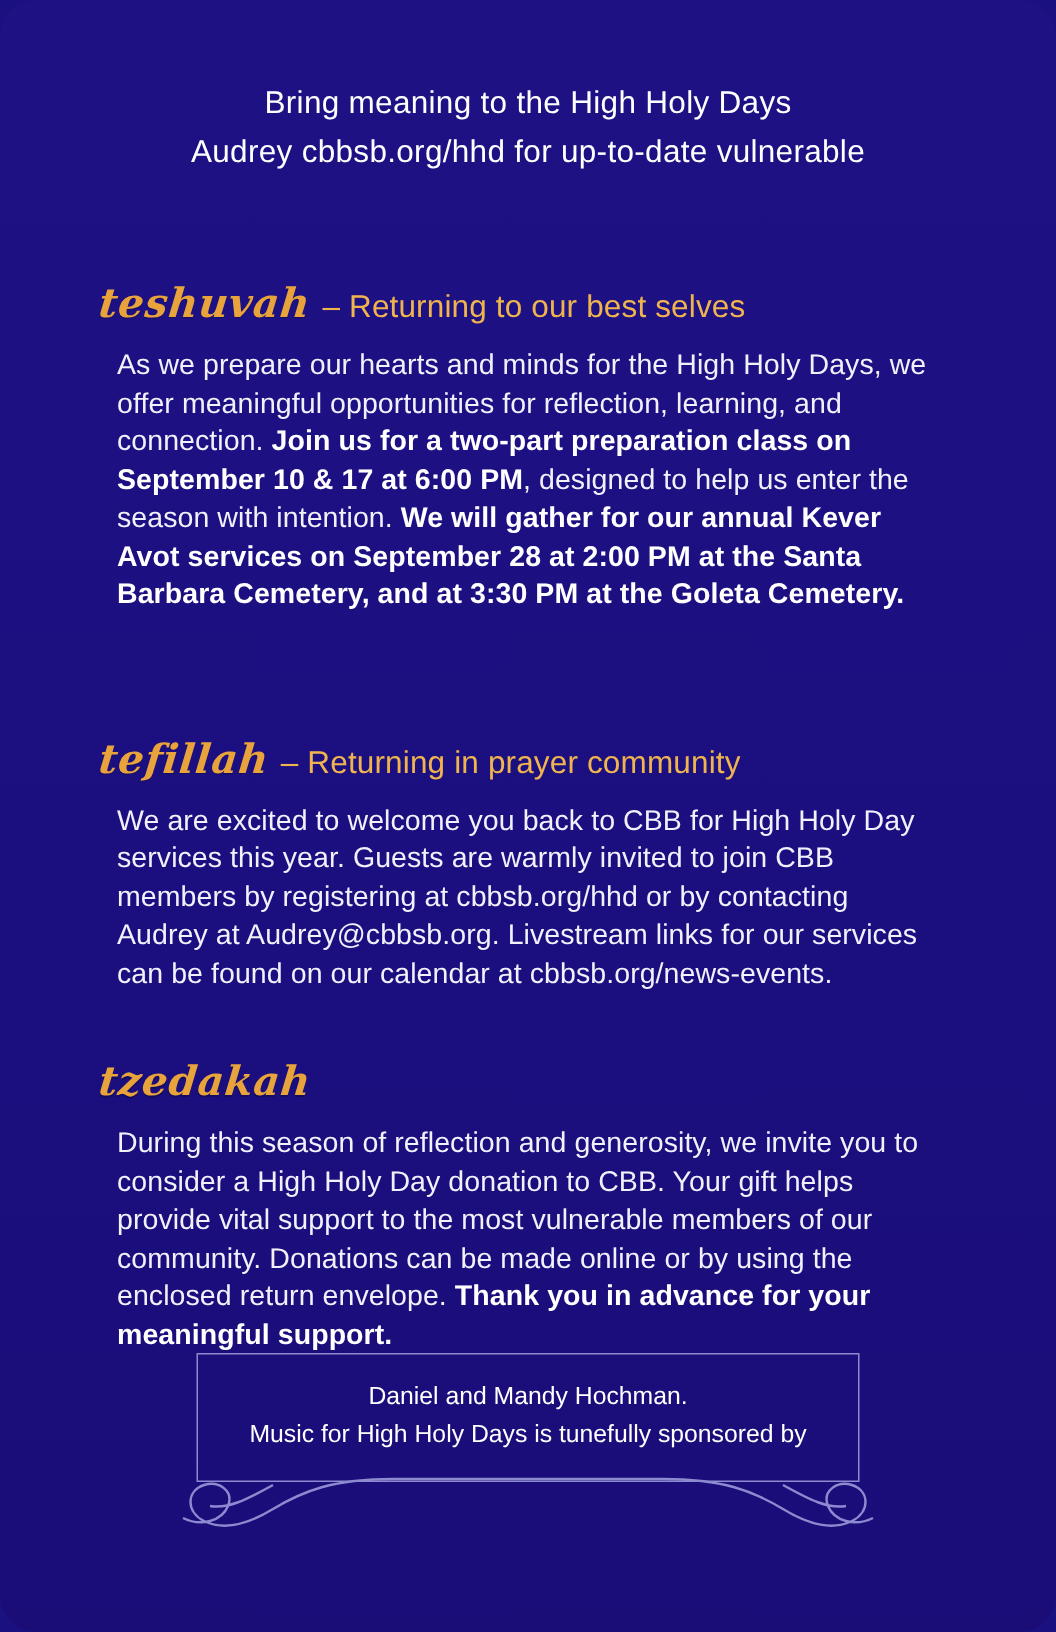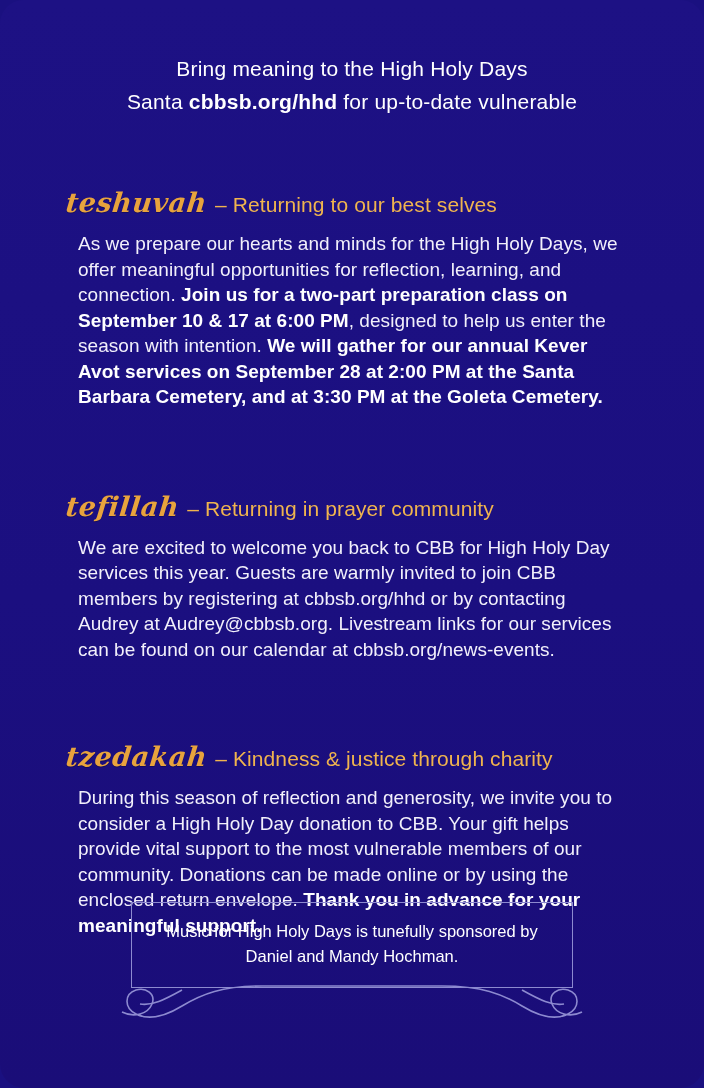--- a/index.html
+++ b/index.html
@@ -30,21 +30,21 @@
     padding-top: 52px;
   }
   .header-line {
     font-size: 21px;
     line-height: 33px;
     font-weight: 400;
     letter-spacing: 0.2px;
     color: #ffffff;
   }
   .header-line b {
-    font-weight: 700;
+    font-weight: 400;
   }
 
   
   .section {
     margin-top: 34px;
   }
   .section-heading {
     display: flex;
     align-items: baseline;
     gap: 8px;
@@ -108,21 +108,21 @@
     width: 100%;
   }
 </style>
 </head>
 <body>
 
 <div class="page">
 
   <div class="header">
     <div class="header-line">Bring meaning to the High Holy Days</div>
-    <div class="header-line"><span>Santa </span><b>cbbsb.org/hhd</b><span> for up-to-date vulnerable</span></div>
+    <div class="header-line"><span>Audrey </span><b>cbbsb.org/hhd</b><span> for up-to-date vulnerable</span></div>
   </div>
 
   <div class="section">
     <div class="section-heading">
       <span class="hebrew-word">teshuvah</span>
       <span class="heading-rest">– Returning to our best selves</span>
     </div>
     <div class="body-text"><span>As we prepare our hearts and minds for the High Holy Days, we offer meaningful opportunities for reflection, learning, and connection. </span><b>Join us for a two-part preparation class on September 10 &amp; 17 at 6:00 PM</b><span>, designed to help us enter the season with intention. </span><b>We will gather for our annual Kever Avot services on September 28 at 2:00 PM at the Santa Barbara Cemetery, and at 3:30 PM at the Goleta Cemetery.</b></div>
   </div>
 
@@ -130,29 +130,28 @@
     <div class="section-heading">
       <span class="hebrew-word">tefillah</span>
       <span class="heading-rest">– Returning in prayer community</span>
     </div>
     <div class="body-text"><span>We are excited to welcome you back to CBB for High Holy Day services this year. Guests are warmly invited to join CBB members by registering at cbbsb.org/hhd or by contacting Audrey at Audrey@cbbsb.org. Livestream links for our services can be found on our calendar at cbbsb.org/news-events.</span></div>
   </div>
 
   <div class="section" style="margin-top:44px;">
     <div class="section-heading">
       <span class="hebrew-word">tzedakah</span>
-      <span class="heading-rest">– Kindness &amp; justice through charity</span>
     </div>
     <div class="body-text"><span>During this season of reflection and generosity, we invite you to consider a High Holy Day donation to CBB. Your gift helps provide vital support to the most vulnerable members of our community. Donations can be made online or by using the enclosed return envelope. </span><b>Thank you in advance for your meaningful support.</b></div>
   </div>
 
   <div class="sponsor-wrap">
     <div class="sponsor-box">
+      <div class="sponsor-line">Daniel and Mandy Hochman.</div>
       <div class="sponsor-line">Music for High Holy Days is tunefully sponsored by</div>
-      <div class="sponsor-line">Daniel and Mandy Hochman.</div>
     </div>
     <svg class="flourish" viewBox="0 0 600 60" preserveAspectRatio="xMidYMid meet">
       <g fill="none" stroke="#8d8ad0" stroke-width="1.6">
         <path d="M300 14 C 260 14, 250 14, 210 14 C 170 14, 150 22, 130 34 C 112 45, 96 48, 84 42 C 72 36, 72 22, 84 18 C 94 15, 104 22, 100 32 C 96 42, 82 46, 70 40"></path>
         <path d="M130 18 C 112 28, 100 34, 88 32"></path>
         <path d="M300 14 C 340 14, 350 14, 390 14 C 430 14, 450 22, 470 34 C 488 45, 504 48, 516 42 C 528 36, 528 22, 516 18 C 506 15, 496 22, 500 32 C 504 42, 518 46, 530 40"></path>
         <path d="M470 18 C 488 28, 500 34, 512 32"></path>
       </g>
     </svg>
   </div>

